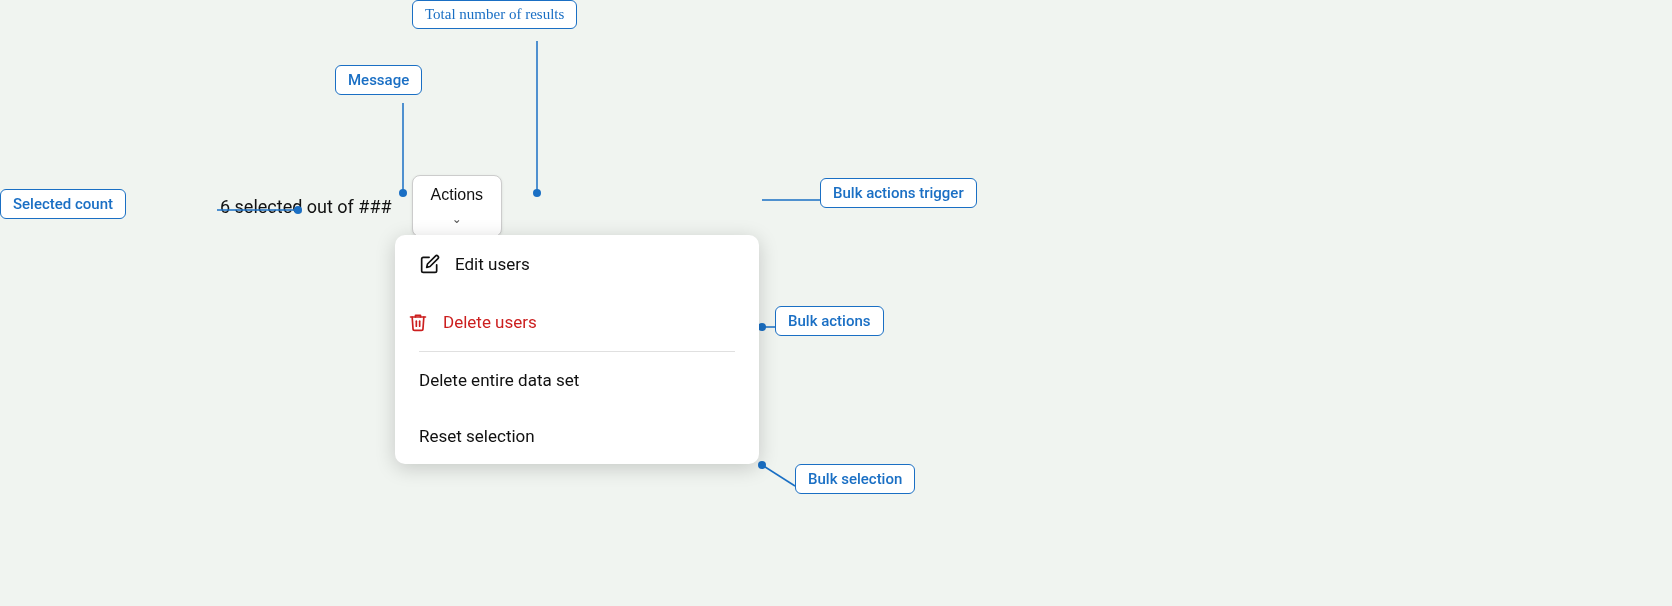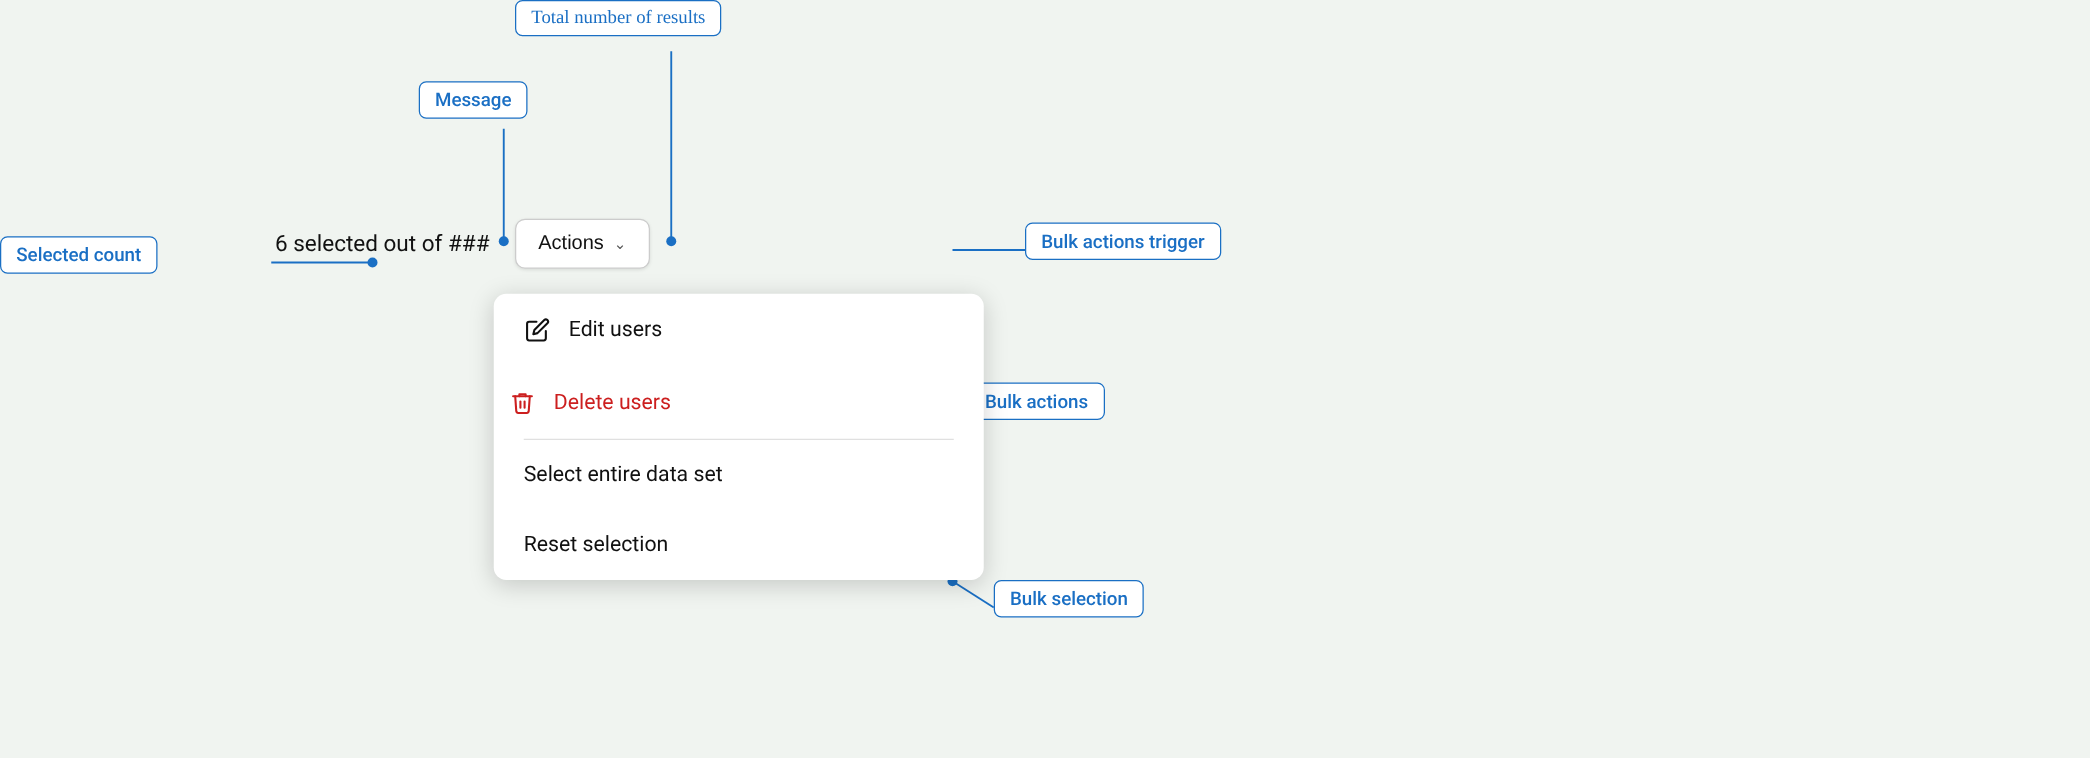--- a/index.html
+++ b/index.html
@@ -49,36 +49,37 @@
       gap: 8px;
       background: white;
       border: 1.5px solid #ccc;
       border-radius: 8px;
       padding: 10px 18px;
       font-size: 16px;
       color: #111;
       cursor: pointer;
       font-weight: 500;
       box-shadow: 0 1px 3px rgba(0,0,0,0.1);
+      flex-direction: column;
     }
 
     .chevron {
       font-size: 12px;
       color: #555;
     }
 
     
     .dropdown-menu {
       position: absolute;
       top: 235px;
       left: 395px;
       background: white;
       border-radius: 10px;
       box-shadow: 0 4px 20px rgba(0,0,0,0.18);
-      width: 392px;
+      width: 364px;
       z-index: 20;
       overflow: hidden;
     }
 
     .menu-item {
       display: flex;
       align-items: center;
       gap: 14px;
       padding: 18px 24px;
       font-size: 17px;
@@ -193,20 +194,20 @@
         <path d="M14 11v6"></path>
         <path d="M9 6V4h6v2"></path>
       </svg>
     </span>
     <span>Delete users</span>
   </div>
 
   <div class="menu-divider"></div>
 
   <div class="menu-item">
-    <span>Select entire data set</span>
+    <span>Delete entire data set</span>
   </div>
 
   <div class="menu-item">
     <span>Reset selection</span>
   </div>
 
 </div>
 
 </body></html>

